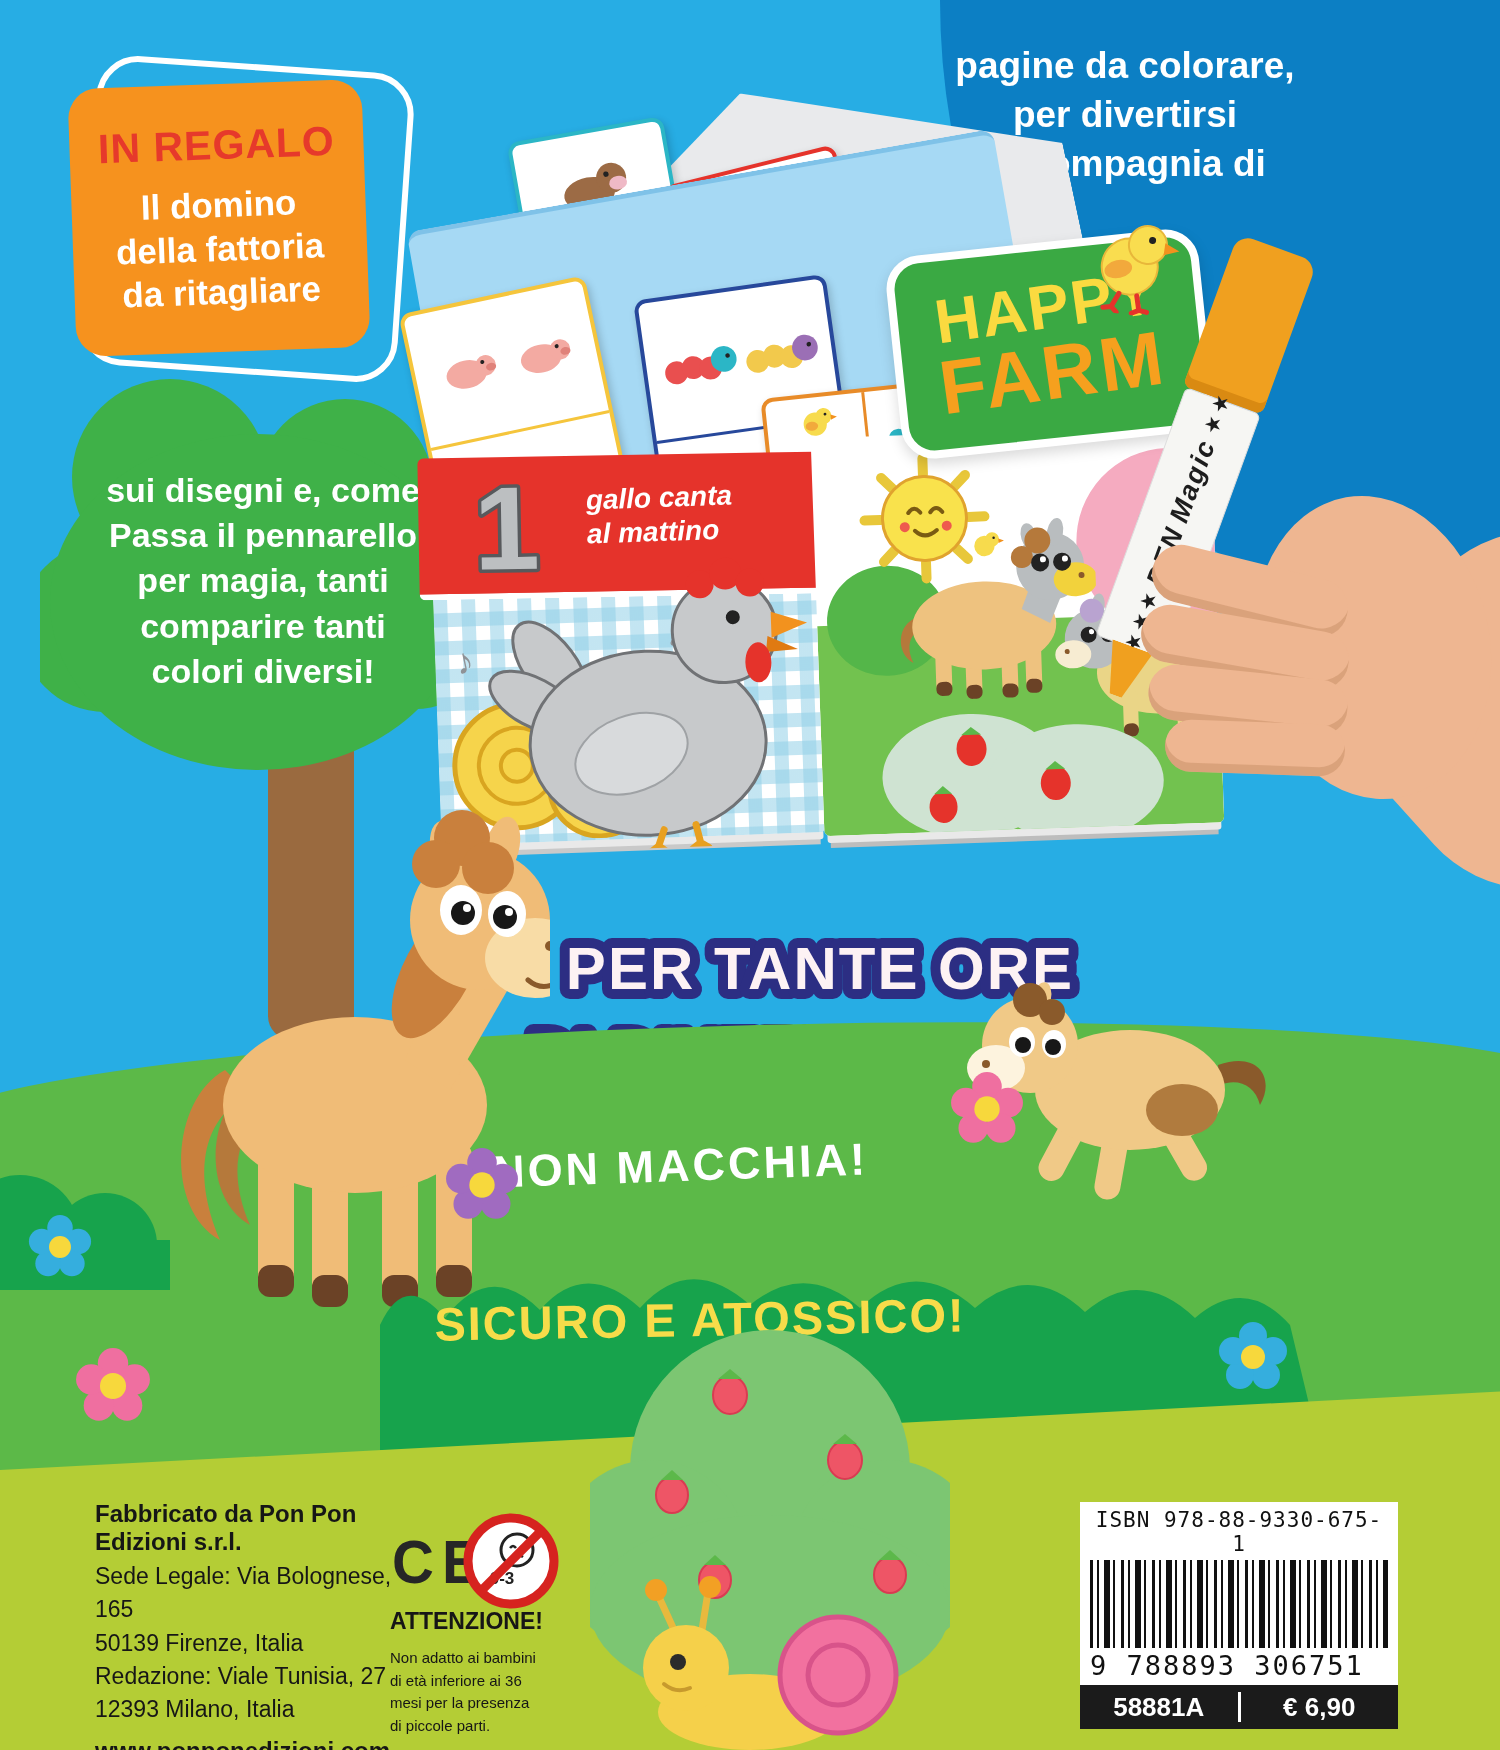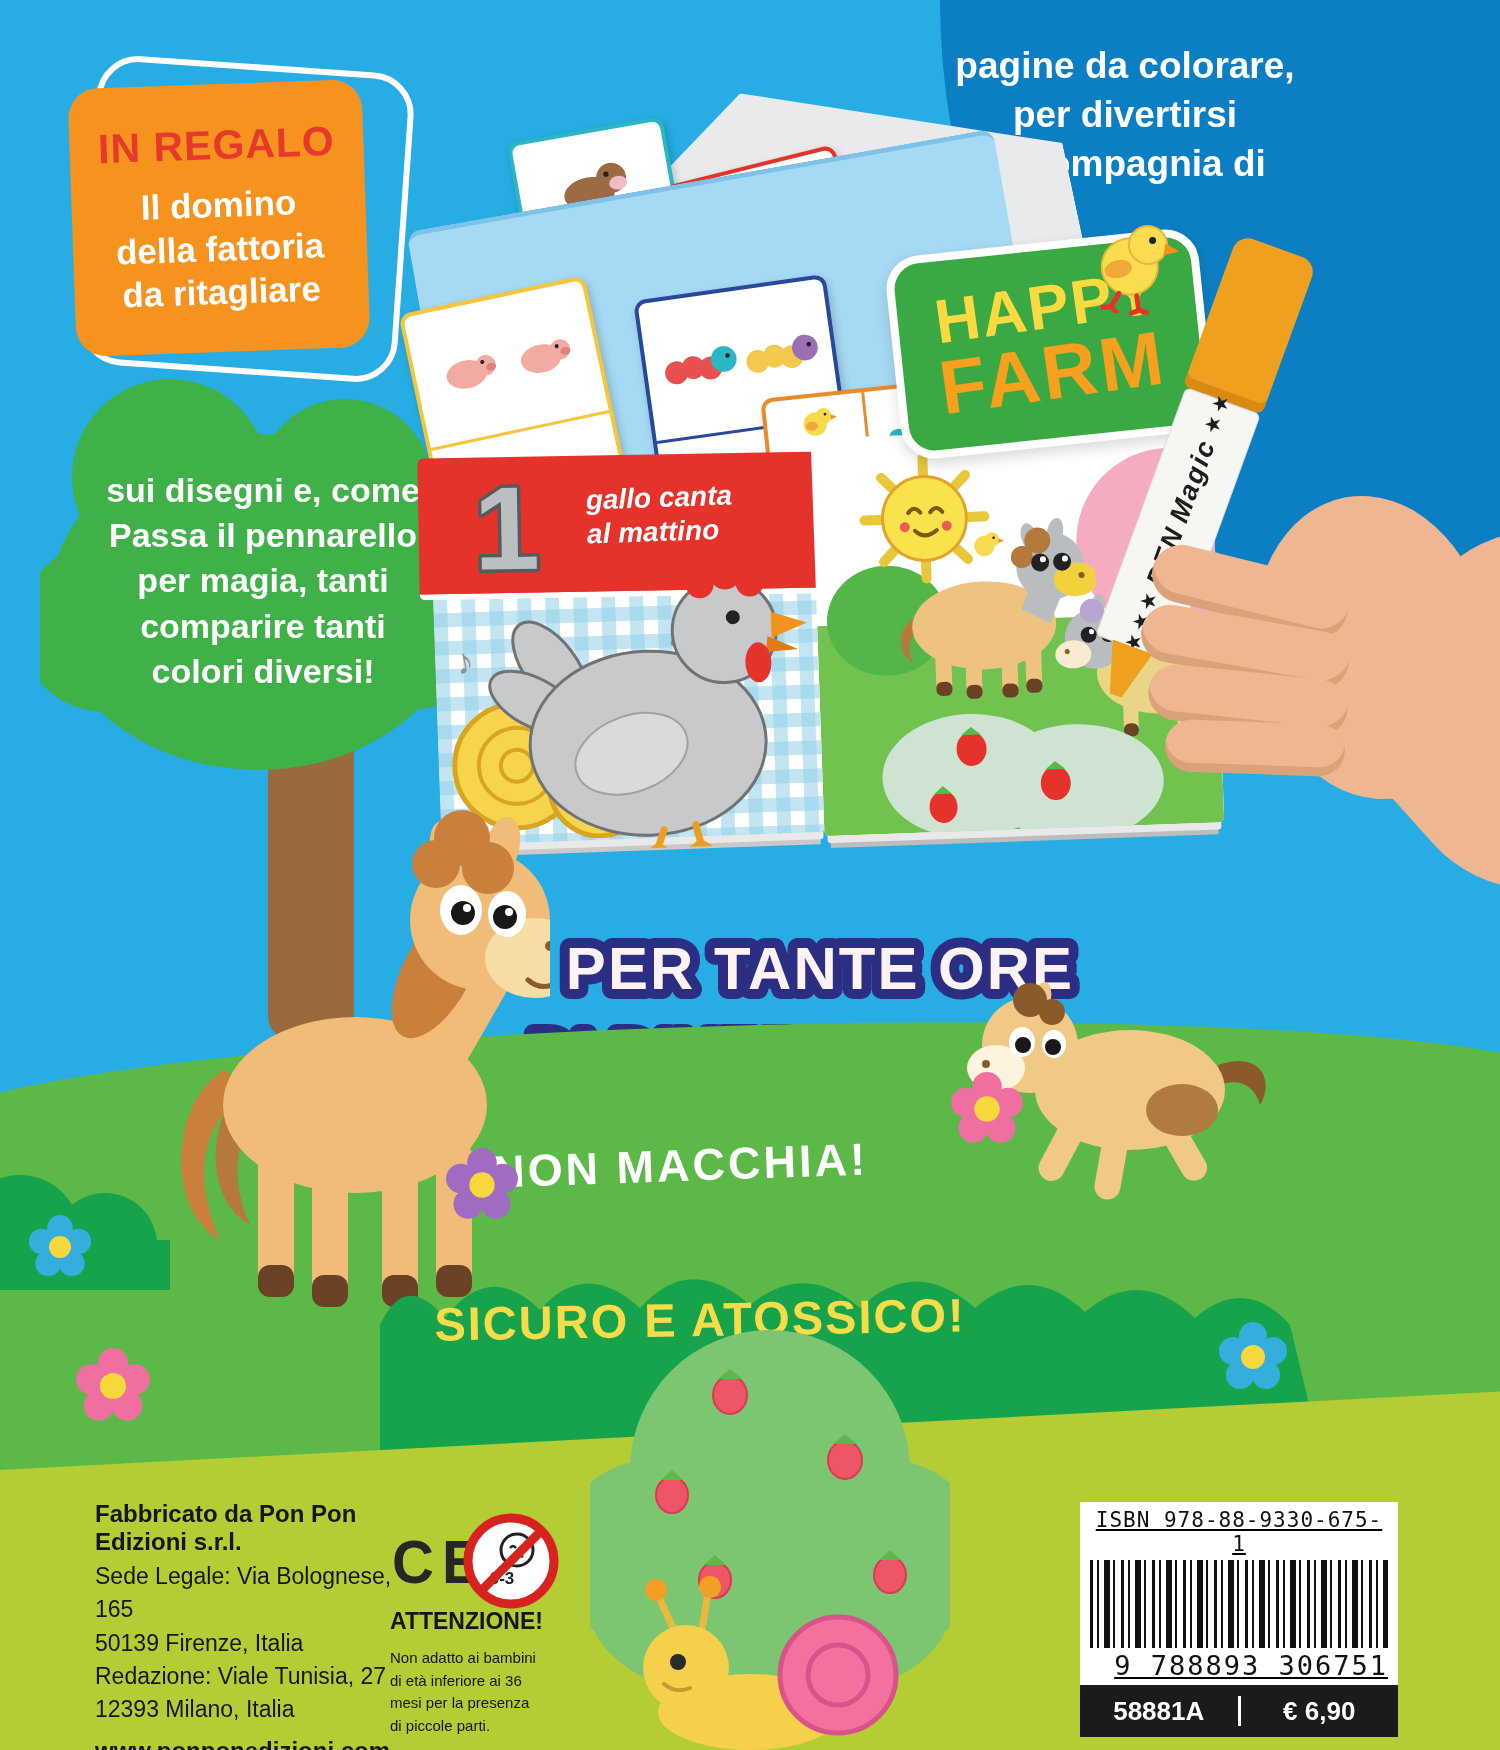--- a/index.html
+++ b/index.html
@@ -84,26 +84,26 @@
   .pub .b1{font-weight:bold;font-size:24px;margin-bottom:4px;}
   .pub .ln{font-size:23px;line-height:1.45;}
   .pub .web{font-weight:bold;font-size:24px;text-decoration:underline;margin-top:10px;}
   .ce{left:392px;top:1528px;font-weight:bold;font-size:58px;letter-spacing:8px;color:#262626;transform:scaleY(1.05);}
   .warn{left:390px;top:1608px;width:220px;color:#161616;}
   .warn .t{font-weight:bold;font-size:23px;margin-bottom:12px;}
   .warn .ln{font-size:15px;line-height:1.5;}
 
   
   .bc{left:1080px;top:1502px;width:318px;}
-  .bc-white{background:#fff;padding:6px 10px 4px 10px;text-decoration:underline;}
+  .bc-white{background:#fff;padding:6px 10px 4px 10px;}
   .bc-isbn{font-family:"DejaVu Sans Mono",monospace;font-size:21px;letter-spacing:1px;color:#111;text-align:center;}
   .bc-bars{height:88px;margin-top:4px;
     background:repeating-linear-gradient(90deg,#111 0 3px,#fff 3px 7px,#111 7px 9px,#fff 9px 14px,#111 14px 20px,#fff 20px 23px,#111 23px 25px,#fff 25px 31px);}
-  .bc-digits{font-family:"DejaVu Sans Mono",monospace;font-size:27px;letter-spacing:2px;color:#111;text-align:right;margin-top:2px;}
-  .bc-band{background:#1b1b1b;color:#fff;display:flex;align-items:center;height:52px;font-weight:bold;font-size:26px;}
+  .bc-digits{font-family:"DejaVu Sans Mono",monospace;font-size:27px;letter-spacing:2px;color:#111;text-align:left;margin-top:2px;}
+  .bc-band{background:#1b1b1b;color:#fff;display:flex;align-items:center;height:44px;font-weight:bold;font-size:26px;}
   .bc-band .cell{flex:1;text-align:center;}
   .bc-band .div{width:3px;height:30px;background:#fff;}
 </style>
 </head>
 <body>
 
 <div id="stage">
 
   <div class="abs blue-blob"></div>
   <div class="abs intro-text">

